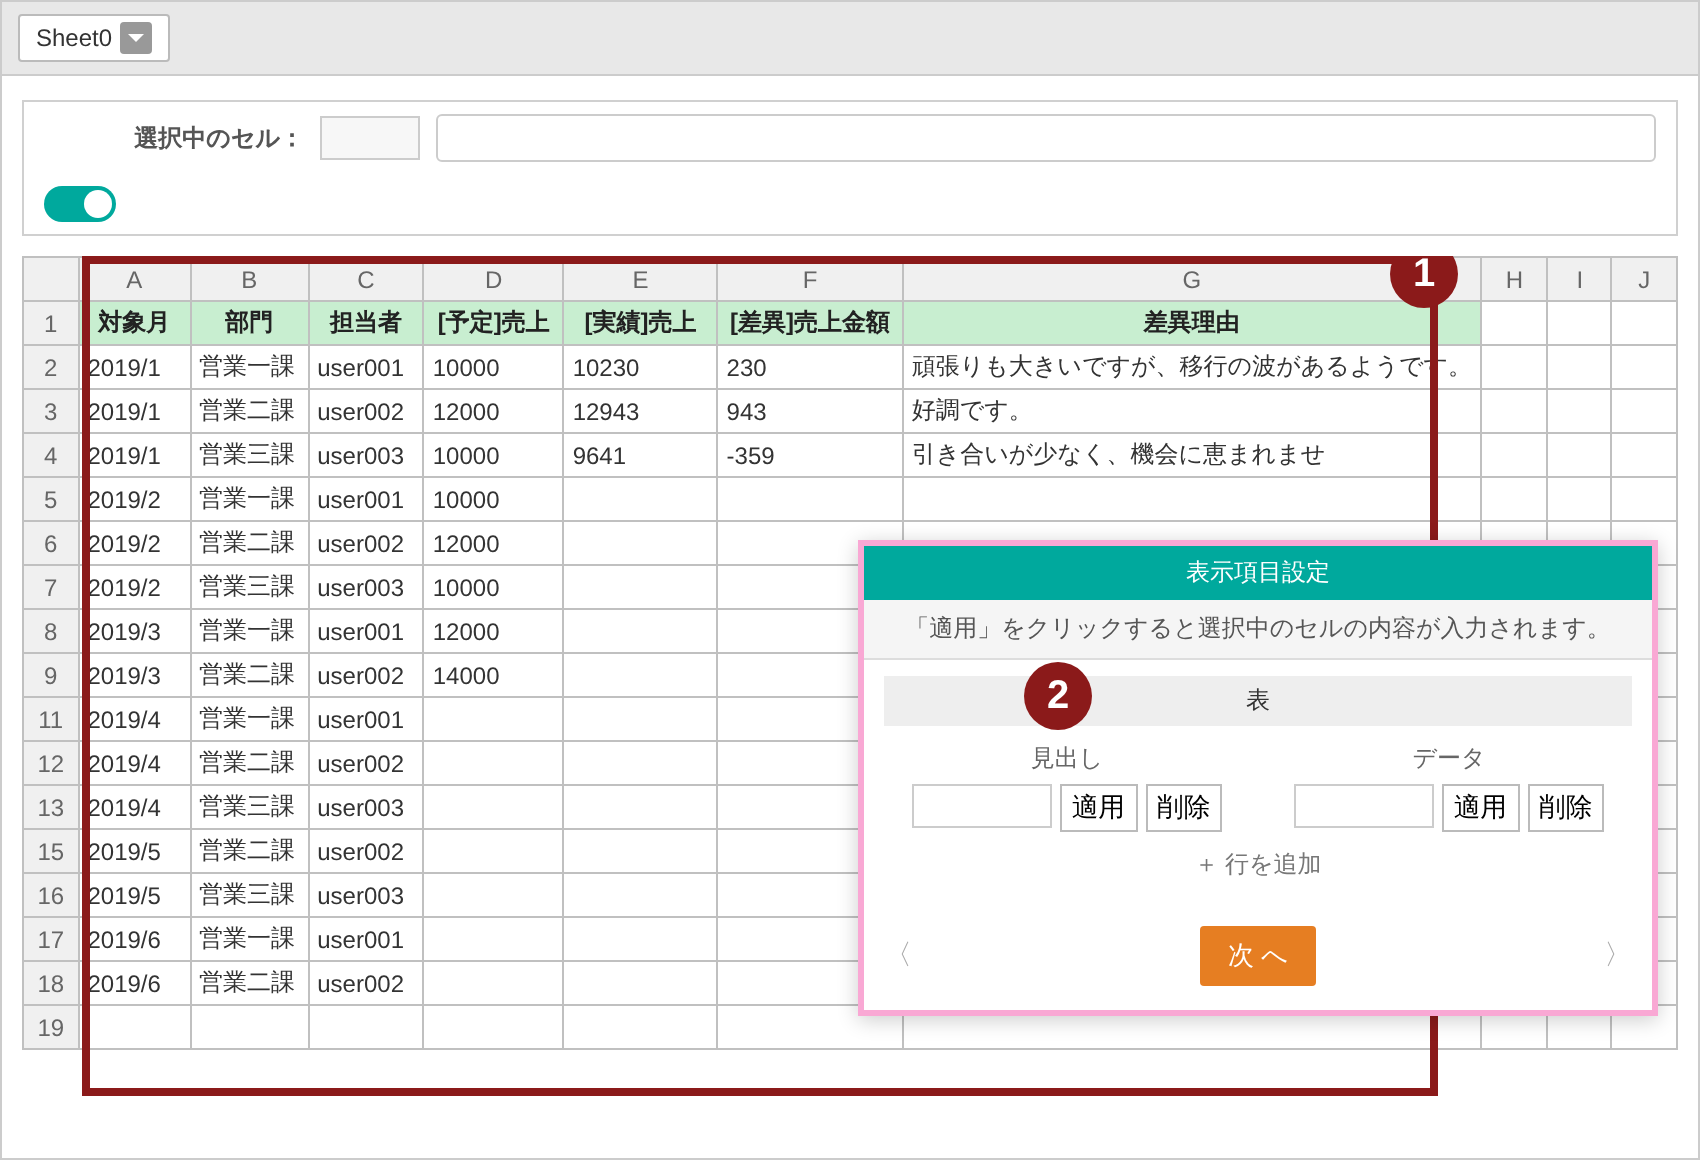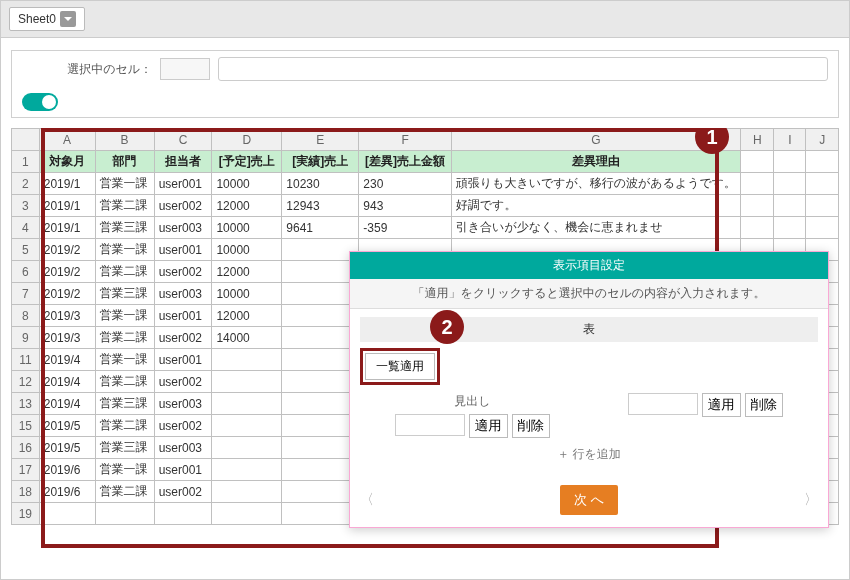--- a/index.html
+++ b/index.html
@@ -7,39 +7,39 @@
 
 .outer { width: 850px; height: 580px; border: 1px solid #ccc; position: relative; overflow: hidden; }
 
 .tab-bar { background: #e8e8e8; padding: 6px 8px; border-bottom: 1px solid #ccc; }
 .tab { display: inline-flex; align-items: center; background: #fff; border: 1px solid #bbb; padding: 3px 8px; border-radius: 2px; }
 .tab .dd { margin-left: 4px; width: 16px; height: 16px; background: #999; display: inline-flex; align-items: center; justify-content: center; border-radius: 2px; }
 .tab .dd svg { width: 10px; height: 10px; fill: #fff; }
 
 .toolbar { margin: 12px 10px 0 10px; border: 1px solid #d0d0d0; background: #fff; }
 .tb-row { display: flex; align-items: center; padding: 6px 10px; gap: 8px; }
-.tb-label { width: 130px; text-align: right; color: #555; }
+.tb-label { width: 130px; text-align: right; color: #555; font-weight: bold; }
 .cell-ref { width: 50px; height: 22px; border: 1px solid #ccc; background: #f7f7f7; }
 .formula { flex: 1; height: 24px; border: 1px solid #ccc; border-radius: 3px; }
 .toggle { width: 36px; height: 18px; background: #00a99d; border-radius: 9px; position: relative; }
 .toggle::after { content: ""; position: absolute; top: 2px; right: 2px; width: 14px; height: 14px; background: #fff; border-radius: 50%; }
 
 .grid-wrap { margin: 10px 10px 0 10px; position: relative; height: 420px; overflow: hidden; }
 
 .grid { border-collapse: collapse; table-layout: fixed; }
 .grid th, .grid td { border: 1px solid #c0c0c0; height: 22px; padding: 0 4px; font-size: 12px; overflow: hidden; white-space: nowrap; }
 .grid th { background: #f0f0f0; font-weight: normal; text-align: center; color: #666; }
 .col-rownum { width: 30px; }
 .grid .hdr { background: #c8eed0; font-weight: bold; color: #222; text-align: center; }
 .grid td { background: #fff; }
 
 .highlight-box { position: absolute; border: 4px solid #8b1a1a; pointer-events: none; }
 .callout { position: absolute; width: 34px; height: 34px; background: #8b1a1a; border-radius: 50%; color: #fff; font-size: 20px; font-weight: bold; display: flex; align-items: center; justify-content: center; z-index: 50; }
 
-.panel { position: absolute; right: 10px; bottom: 20px; width: 480px; background: #fff; border: 1px solid #f9a8d4; box-shadow: 0 2px 10px rgba(0,0,0,.2); z-index: 10; }
+.panel { position: absolute; right: 10px; bottom: 40px; width: 400px; background: #fff; border: 3px solid #f9a8d4; box-shadow: 0 2px 10px rgba(0,0,0,.2); z-index: 10; }
 .panel-title { background: #00a99d; color: #fff; text-align: center; padding: 5px; font-size: 12px; }
 .panel-sub { background: #f5f5f5; color: #555; text-align: center; padding: 6px; font-size: 12px; border-bottom: 1px solid #ddd; }
 .panel-body { padding: 8px 10px; }
 .sect-title { background: #eee; text-align: center; padding: 4px; margin-bottom: 6px; font-size: 12px; }
 .apply-list-btn { border: 1px solid #bbb; background: #fff; padding: 4px 10px; font-size: 12px; }
 .two-col { display: flex; gap: 8px; margin-top: 8px; }
 .two-col > div { flex: 1; text-align: center; }
 .col-head { color: #666; margin-bottom: 4px; }
 .mini-row { display: flex; gap: 4px; justify-content: center; }
 .mini-row input { width: 70px; height: 22px; border: 1px solid #ccc; }
@@ -333,34 +333,32 @@
     </table>
 
     <div class="highlight-box" style="top:0px; left:30px; width:678px; height:420px;"></div>
     <div class="callout" style="top:-8px; left:684px;">1</div>
 
     <div class="panel">
       <div class="panel-title">表示項目設定</div>
       <div class="panel-sub">「適用」をクリックすると選択中のセルの内容が入力されます。</div>
       <div class="panel-body">
         <div class="sect-title">表</div>
-        <span class="box2">
-          <button class="apply-list-btn">一覧適用</button>
-        </span>
         <div class="callout" style="top:58px; left:80px;">2</div>
         <div class="two-col">
           <div>
             <div class="col-head">見出し</div>
             <div class="mini-row">
               <input style="">
               <button>適用</button>
               <button>削除</button>
             </div>
           </div>
           <div>
+            <div class="col-head">データ</div>
             <div class="mini-row">
               <input style="">
               <button>適用</button>
               <button>削除</button>
             </div>
           </div>
         </div>
         <div class="add-row">＋ 行を追加</div>
       </div>
       <div class="panel-nav">

